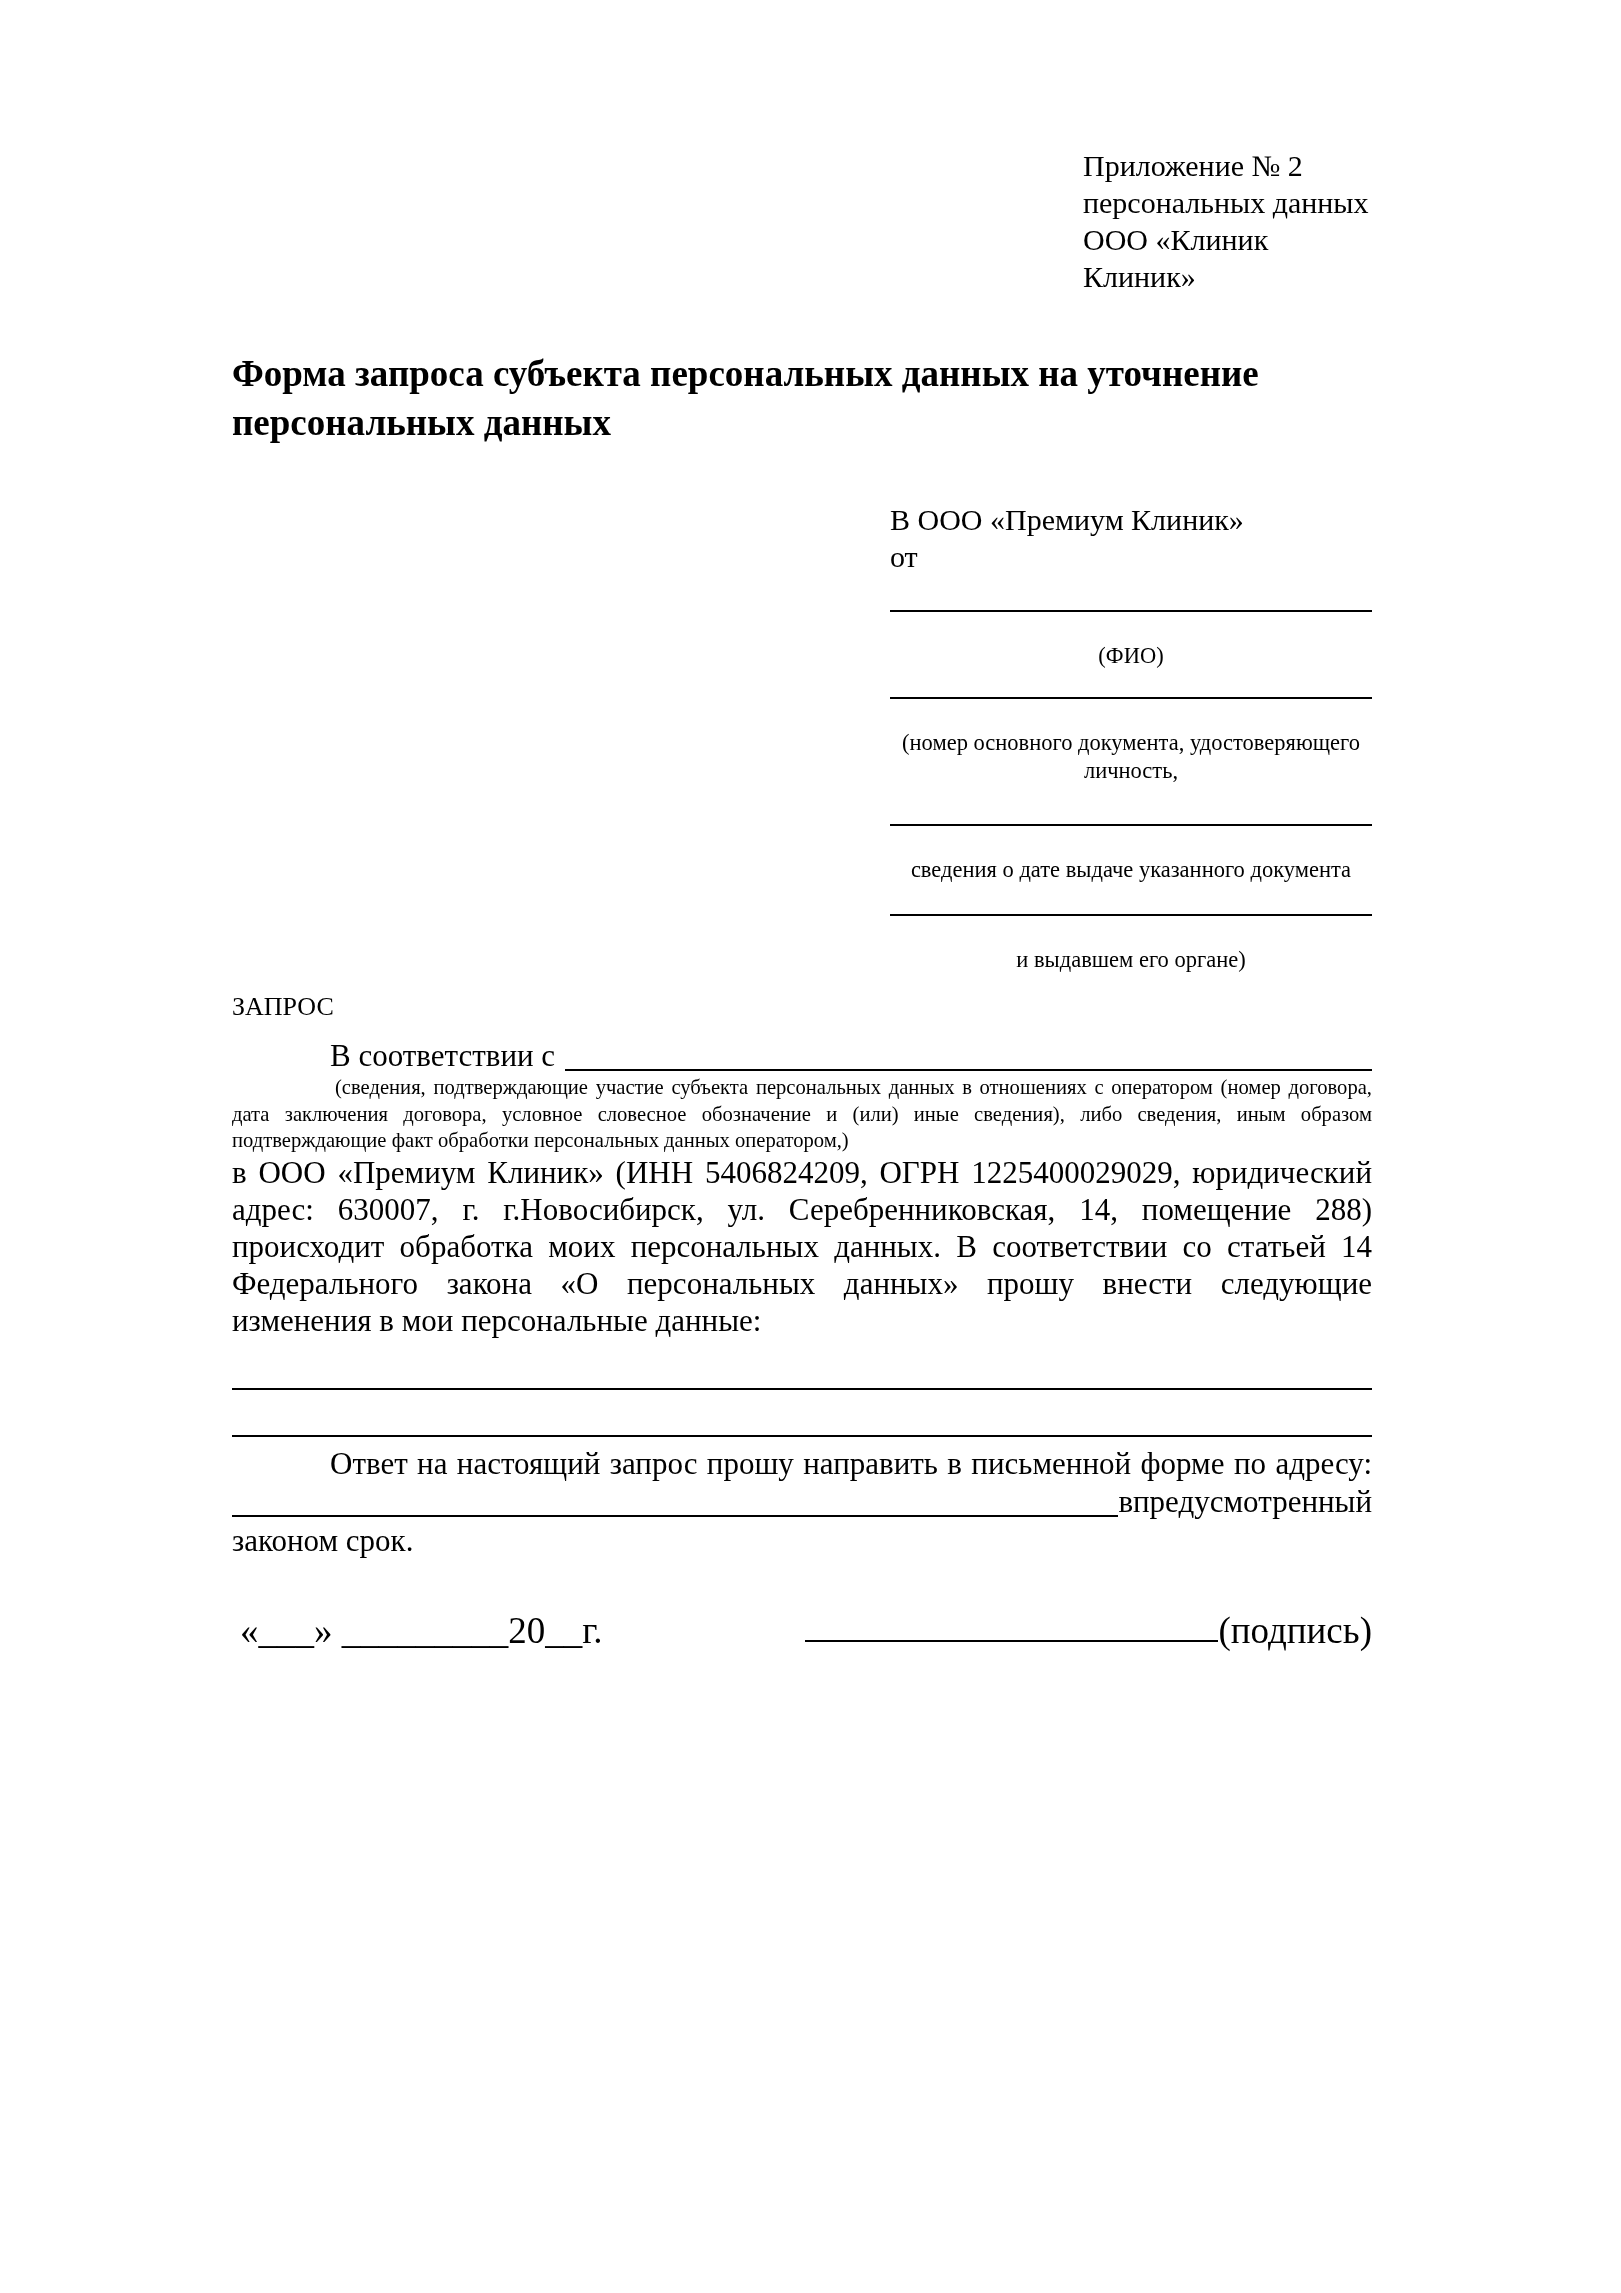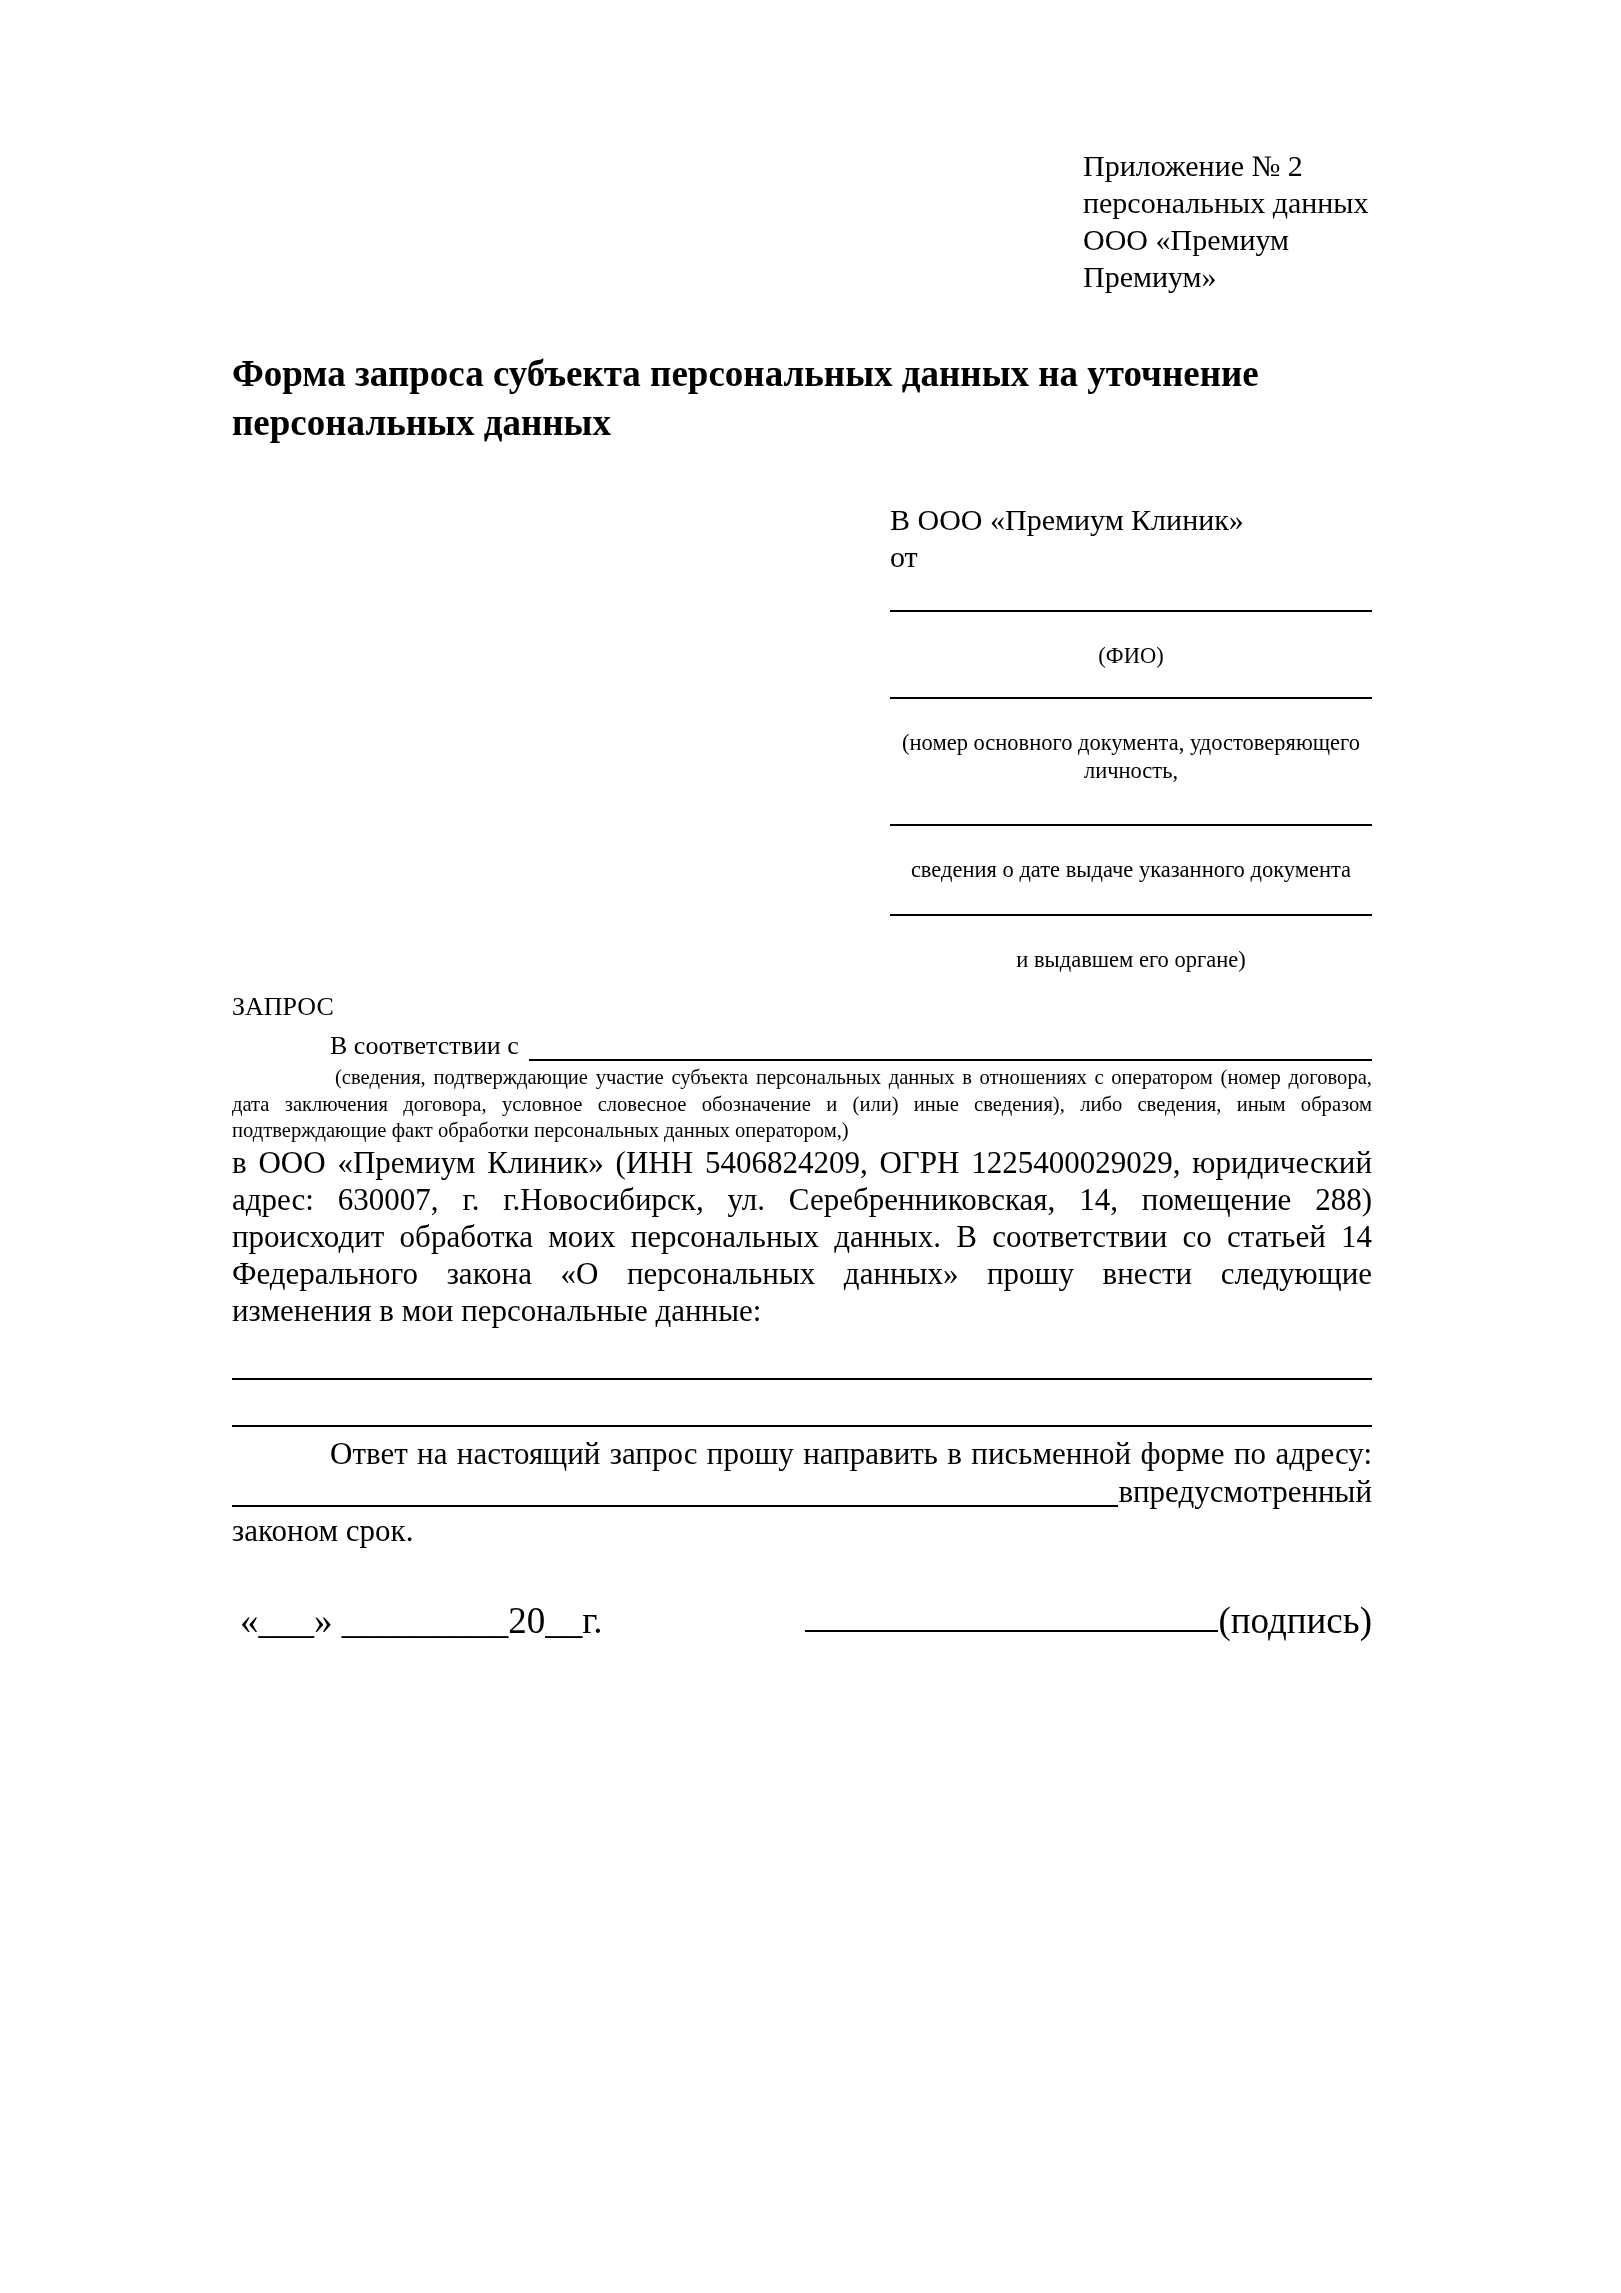--- a/index.html
+++ b/index.html
@@ -29,21 +29,21 @@
   .addressee { margin-left: 658px; margin-top: 54px; font-size: 30px; line-height: 37px; }
   .blank { border-bottom: 2.9px solid #000; }
   .blank.b1 { height: 35px; }
   .blank.b2 { height: 27.4px; }
   .blank.b3 { height: 39px; }
   .blank.b4 { height: 30px; }
   .caption { text-align: center; font-size: 22.5px; line-height: 28px; margin-top: 30px; }
   
   .request-heading { margin-top: 14px; font-size: 26px; line-height: 37px; }
   
-  .intro-row { display: flex; margin-top: 2px; padding-left: 98px; font-size: 26px; line-height: 37px; }
+  .intro-row { display: flex; margin-top: 12px; padding-left: 98px; font-size: 31px; line-height: 37px; }
   .intro-row .fill { flex: 1; border-bottom: 2.9px solid #000; margin-left: 9.8px; margin-bottom: 3.9px; }
   
   .footnote {
     font-size: 20.6px; line-height: 26.5px;
     text-align: justify; text-indent: 103px;
   }
   
   .body-para { font-size: 31px; line-height: 37px; text-align: justify; }
   
   .blank-row-1 { height: 43px; margin-top: 5.9px; border-bottom: 2.9px solid #000; }
@@ -72,21 +72,21 @@
   .sig-blank { width: 413px; height: 29px; border-bottom: 2.9px solid #000; margin-bottom: 5.9px; }
 </style>
 </head>
 <body>
 
 <div class="page">
 
   <div class="appendix">
     <div>Приложение № 2</div>
     <div>персональных данных</div>
-    <div>ООО «Премиум Премиум»</div>
+    <div>ООО «Клиник Клиник»</div>
   </div>
 
   <div class="doc-title">Форма запроса субъекта персональных данных на уточнение персональных данных</div>
 
   <div class="addressee">
     <div>В ООО «Премиум Клиник»</div>
     <div>от</div>
     <div class="blank b1"></div>
     <div class="caption">(ФИО)</div>
     <div class="blank b2"></div>

